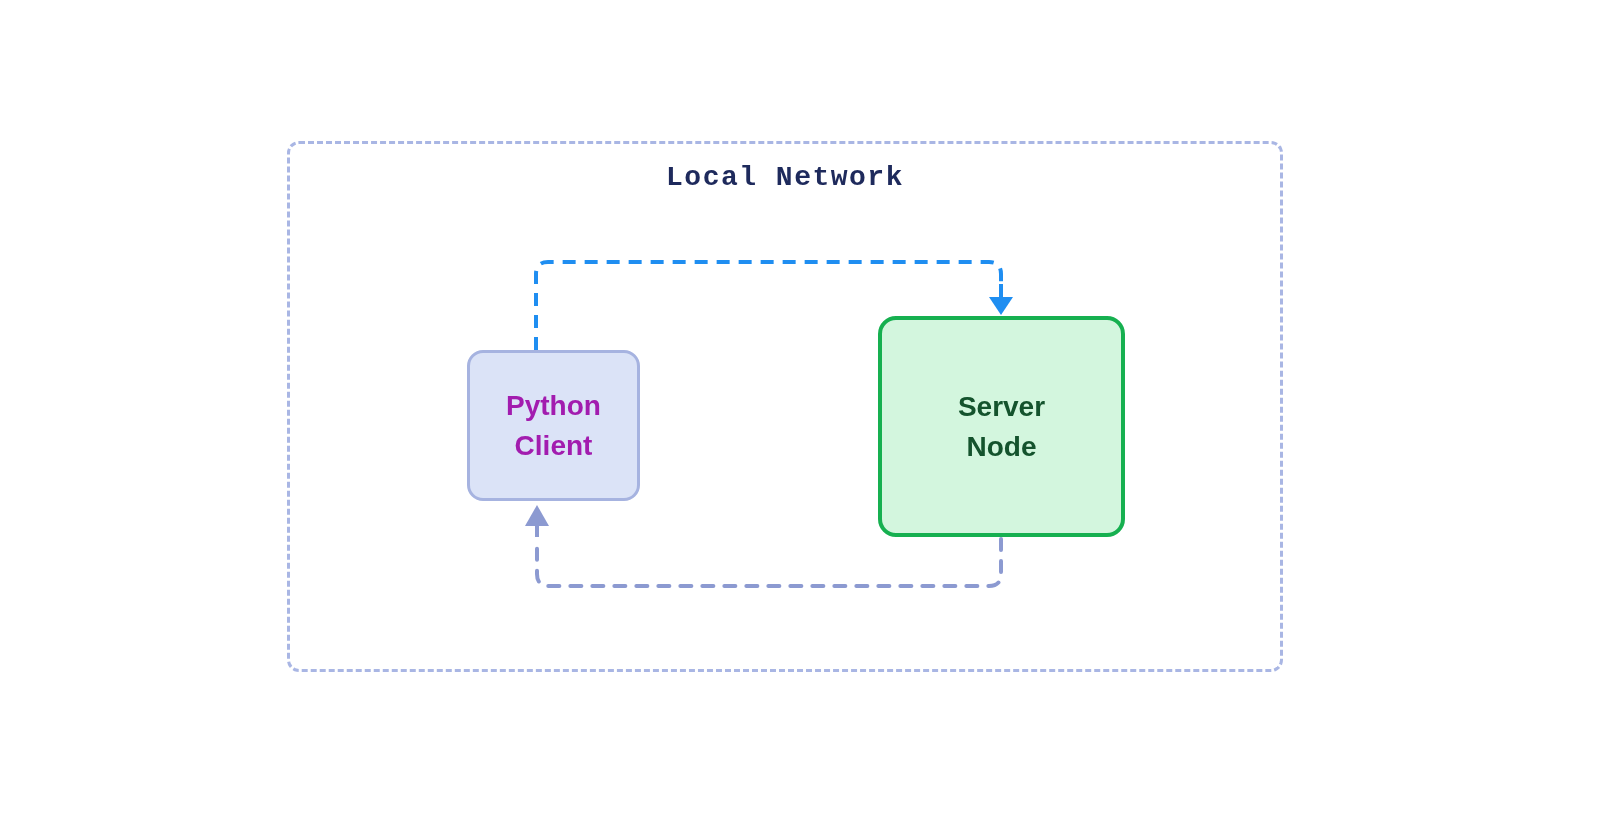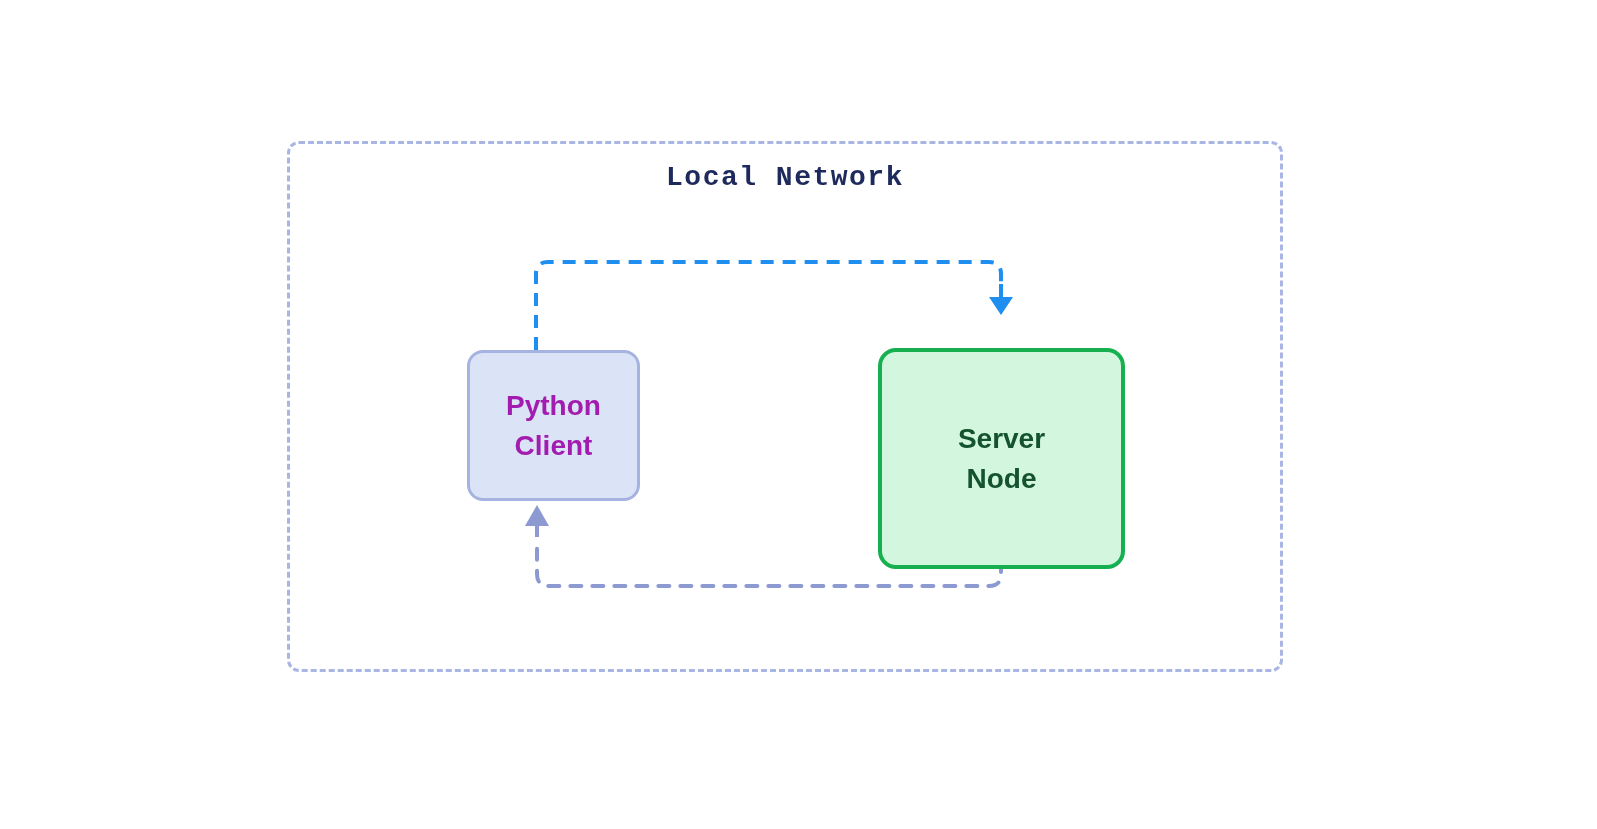--- a/index.html
+++ b/index.html
@@ -57,21 +57,20 @@
     color: #a21caf;
     margin-left: 17px;
   }
   .node-server {
     left: 878px; top: 316px;
     width: 247px; height: 221px;
     background: #d3f6de;
     border: 4px solid #16b050;
     border-radius: 18px;
     color: #14532d;
-    margin-top: 32px;
   }
 </style>
 </head>
 <body>
 
 <div class="canvas">
 
   <div class="boundary">
     <div class="boundary-title">Local Network</div>
   </div>

